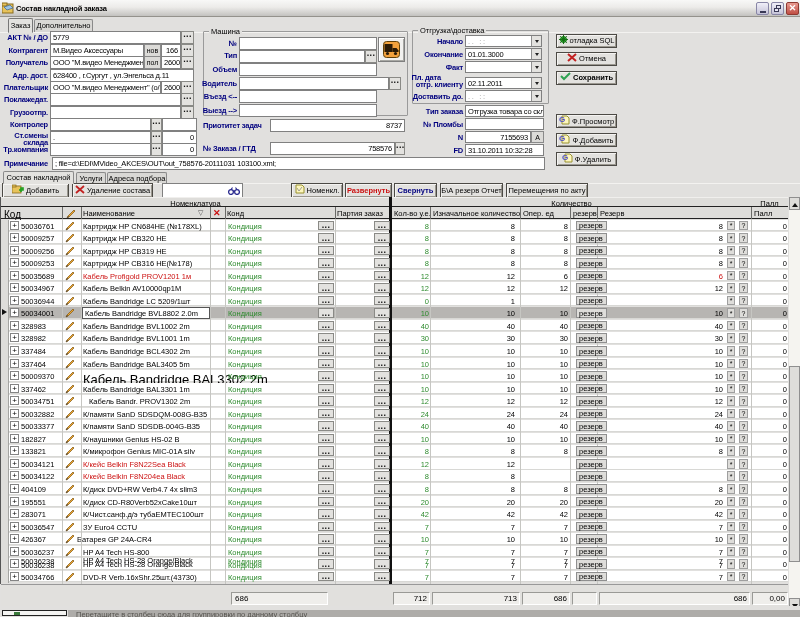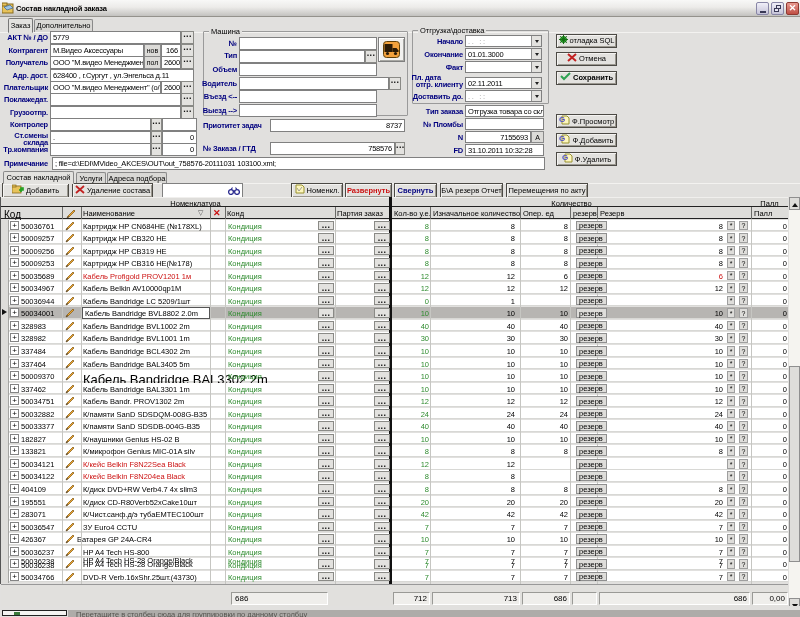--- a/index.html
+++ b/index.html
@@ -509,21 +509,21 @@
     <div class="a" style="left:750px;top:2px;width:36px;text-align:right;font-size:7.5px;">0</div>
   </div>
 <div class="a" style="left:1px;top:395px;width:787px;height:12px;background:#fff;border-bottom:1px solid #d8d8d5;">
     <div class="a" style="left:0;top:0;width:8px;height:13px;background:#deddda;border-right:1px solid #a5a5a2;"></div>
     <div class="a" style="left:9px;top:1px;width:9px;height:9px;border:1px solid #848484;background:#fff;font-size:8px;line-height:7px;text-align:center;">+</div>
     <div class="a" style="left:20px;top:2px;font-size:7.5px;">50034751</div>
     <div class="a" style="left:64px;top:1px;"><svg width="11" height="10" viewBox="0 0 11 10">
         <path d="M1 9 L3 8 L9 2 L8 1 L2 7 Z" fill="#f0a830" stroke="#7a5210" stroke-width="0.7"></path>
         <path d="M1 9 L2 7 L3 8 Z" fill="#3a3a3a"></path>
       </svg></div>
-    <div class="a" style="left:82px;top:2px;font-size:7.5px;color:#000;white-space:nowrap;">Кабель Bandr. PROV1302 2m</div>
+    <div class="a" style="left:82px;top:2px;font-size:7.5px;color:#000;white-space:nowrap;padding-left:6px;">Кабель Bandr. PROV1302 2m</div>
     <div class="a" style="left:227px;top:2px;font-size:7.5px;color:#2e8b2e;">Кондиция</div>
     <div class="dots" style="z-index:2;position:absolute;left:317px;top:1px;width:16px;height:10px;line-height:8px;">...</div>
     <div class="dots" style="z-index:2;position:absolute;left:373px;top:1px;width:16px;height:10px;line-height:8px;">...</div>
     <div class="a" style="left:392px;top:2px;width:36px;text-align:right;font-size:7.5px;color:#2e8b2e;">12</div>
     <div class="a" style="left:432px;top:2px;width:82px;text-align:right;font-size:7.5px;">12</div>
     <div class="a" style="left:522px;top:2px;width:45px;text-align:right;font-size:7.5px;">12</div>
     <div class="a" style="left:575px;top:1px;width:31px;height:10px;background:#deddda;border:1px solid #8f8f8f;font-size:7.5px;line-height:9px;padding-left:2px;z-index:2;">резерв</div>
     <div class="a" style="left:680px;top:2px;width:42px;text-align:right;font-size:7.5px;color:#000;">12</div>
     <div class="a" style="left:726px;top:1px;width:8px;height:10px;background:#deddda;border:1px solid #9f9f9f;font-size:7px;line-height:9px;text-align:center;z-index:2;">*</div>
     <div class="a" style="left:738px;top:1px;width:9px;height:10px;background:#deddda;border:1px solid #9f9f9f;font-size:7px;line-height:9px;text-align:center;z-index:2;">?</div>

